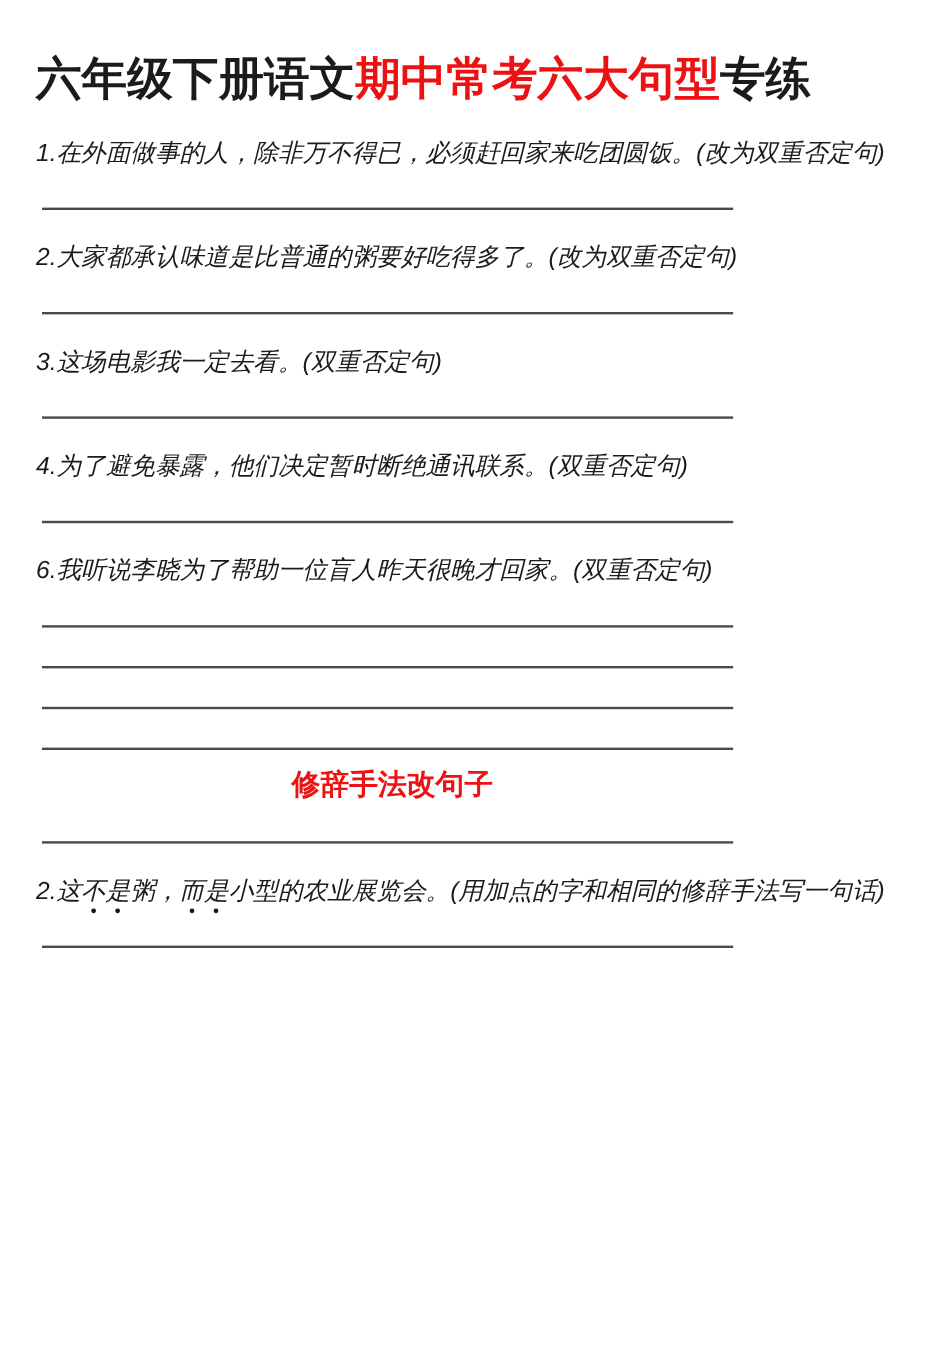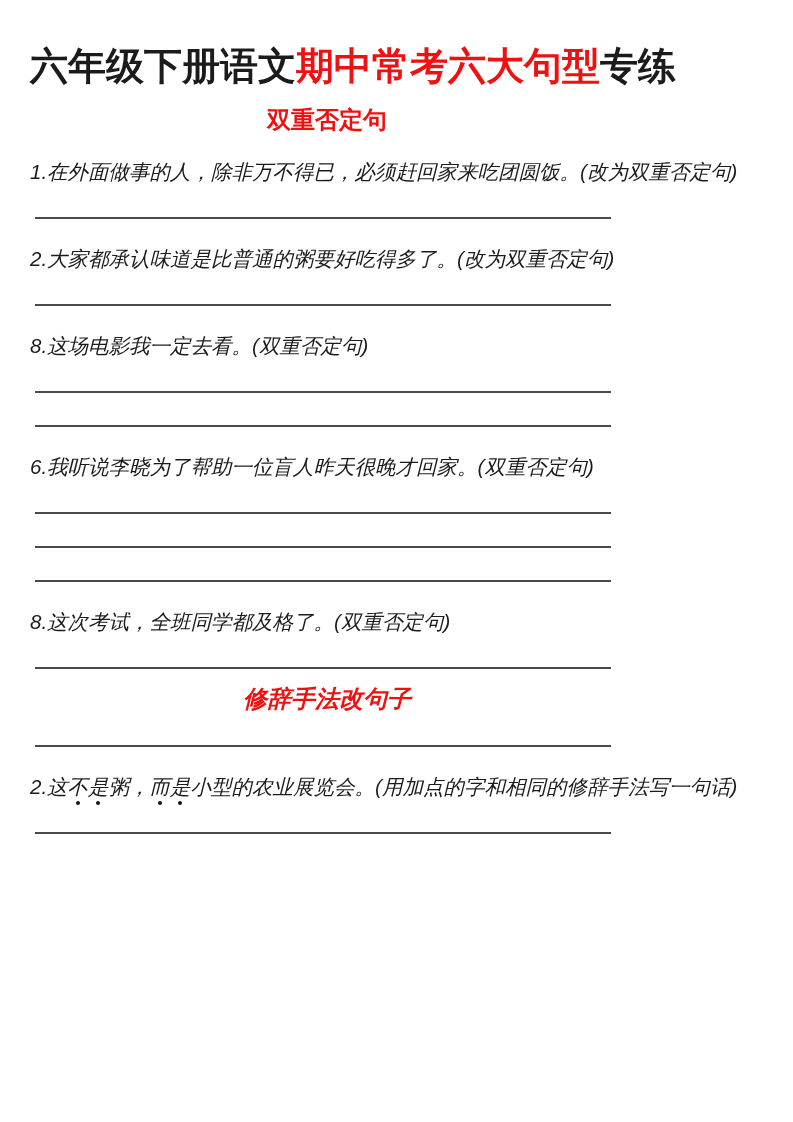--- a/index.html
+++ b/index.html
@@ -35,21 +35,21 @@
   .section-heading {
     margin: 16px 0 0 0;
     font-size: 24px;
     line-height: 28px;
     font-weight: bold;
     text-align: center;
     color: var(--accent, #ee1111);
     white-space: nowrap;
   }
   .section-heading.first { margin-top: 16px; }
-  .section-heading.later { margin-top: 16px; font-style: italic; }
+  .section-heading.later { margin-top: 16px; }
   .item-text {
     margin: 26px 0 0 0;
     font-size: 20.5px;
     line-height: 27px;
     white-space: nowrap;
     letter-spacing: 0;
     font-style: italic;
   }
   .item-text.first-of-section { margin-top: 24px; }
   .answer-line {
@@ -72,32 +72,31 @@
     border-radius: 50%;
     background: #161616;
   }
 </style>
 </head>
 <body style="color: rgb(27, 27, 27);">
 
 <div class="page">
   <h1 class="title"><span>六年级下册语文</span><span class="seg-accent">期中常考六大句型</span><span>专练</span></h1>
   <main>
-      <h2 class="section-heading first">双重否定句</h2>
       <p class="item-text first-of-section"><span>1.在外面做事的人，除非万不得已，必须赶回家来吃团圆饭。(改为双重否定句)</span></p>
       <div class="answer-line"></div>
       <p class="item-text"><span>2.大家都承认味道是比普通的粥要好吃得多了。(改为双重否定句)</span></p>
       <div class="answer-line"></div>
-      <p class="item-text"><span>8.这场电影我一定去看。(双重否定句)</span></p>
+      <p class="item-text"><span>3.这场电影我一定去看。(双重否定句)</span></p>
       <div class="answer-line"></div>
+      <p class="item-text"><span>4.为了避免暴露，他们决定暂时断绝通讯联系。(双重否定句)</span></p>
       <div class="answer-line"></div>
       <p class="item-text"><span>6.我听说李晓为了帮助一位盲人昨天很晚才回家。(双重否定句)</span></p>
       <div class="answer-line"></div>
       <div class="answer-line"></div>
       <div class="answer-line"></div>
-      <p class="item-text"><span>8.这次考试，全班同学都及格了。(双重否定句)</span></p>
       <div class="answer-line"></div>
       <h2 class="section-heading later">修辞手法改句子</h2>
       <div class="answer-line"></div>
       <p class="item-text"><span>2.这</span><span><span class="em-char">不</span><span class="em-char">是</span></span><span>粥，</span><span><span class="em-char">而</span><span class="em-char">是</span></span><span>小型的农业展览会。(用加点的字和相同的修辞手法写一句话)</span></p>
       <div class="answer-line"></div>
     </main>
 </div>
 
 </body></html>

